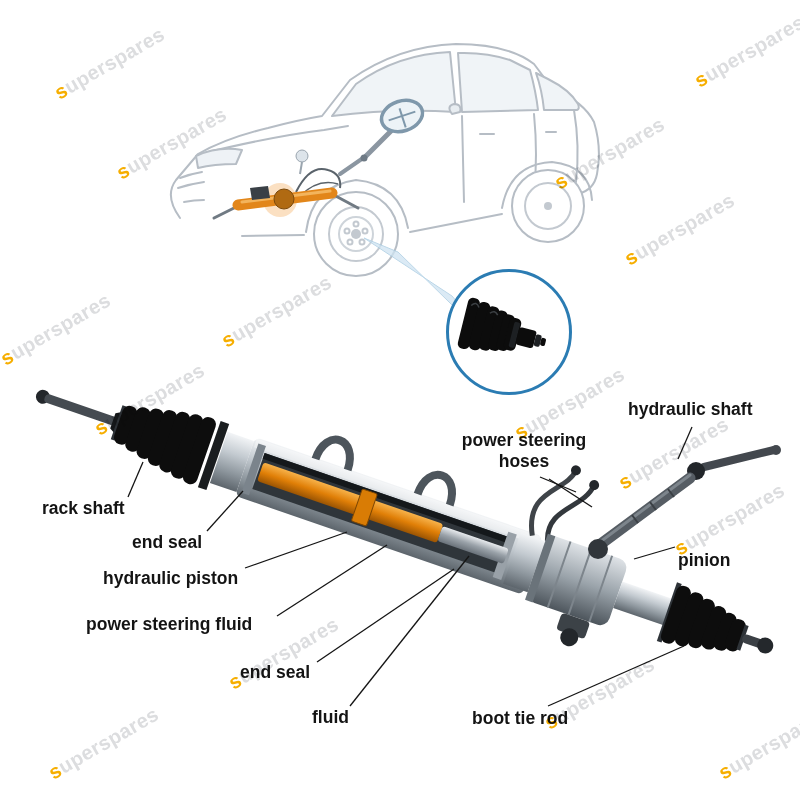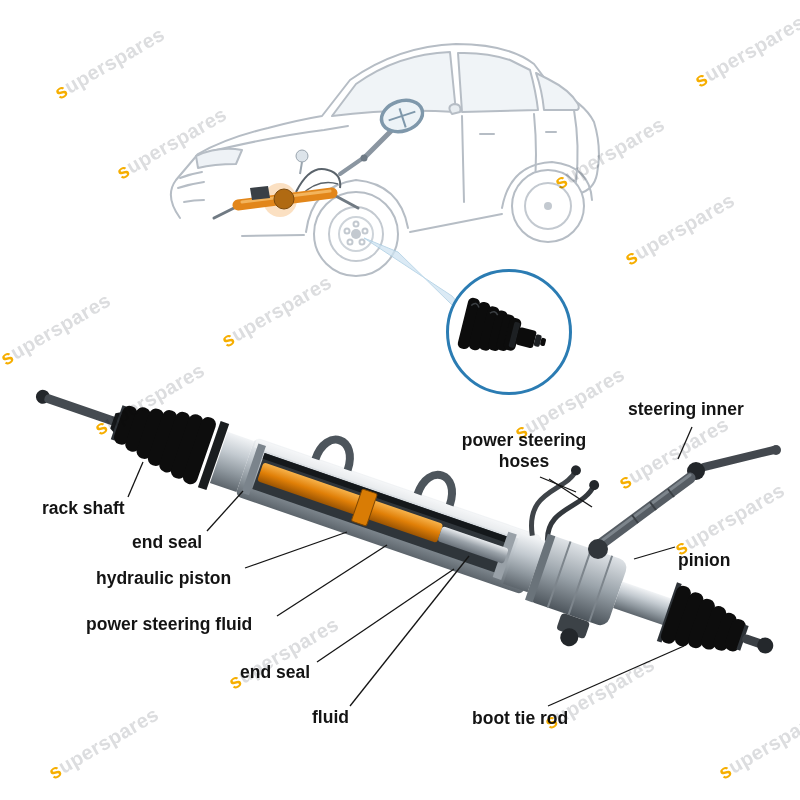--- a/index.html
+++ b/index.html
@@ -240,25 +240,25 @@
       <line x1="207" y1="531" x2="243" y2="491"></line>
       <line x1="245" y1="568" x2="347" y2="532"></line>
       <line x1="277" y1="616" x2="387" y2="545"></line>
       <line x1="317" y1="662" x2="454" y2="569"></line>
       <line x1="350" y1="706" x2="469" y2="556"></line>
       <line x1="675" y1="547" x2="634" y2="559"></line>
       <line x1="548" y1="706" x2="684" y2="646"></line>
     </g>
   </svg>
 
-  <div class="label" style="left:628px;top:399px">steering inner</div>
+  <div class="label" style="left:628px;top:399px">hydraulic shaft</div>
   <div class="label label--wrap" style="left:450px;top:430px;width:148px">power steering hoses</div>
   <div class="label" style="left:42px;top:498px">rack shaft</div>
   <div class="label" style="left:132px;top:532px">end seal</div>
-  <div class="label" style="left:96px;top:568px">hydraulic piston</div>
+  <div class="label" style="left:103px;top:568px">hydraulic piston</div>
   <div class="label" style="left:86px;top:614px">power steering fluid</div>
   <div class="label" style="left:240px;top:662px">end seal</div>
   <div class="label" style="left:312px;top:707px">fluid</div>
   <div class="label" style="left:678px;top:550px">pinion</div>
   <div class="label" style="left:472px;top:708px">boot tie rod</div>
 
   <div class="watermarks">
     <span class="wm" style="left:48px;top:52px">superspares</span>
     <span class="wm" style="left:110px;top:132px">superspares</span>
     <span class="wm" style="left:-6px;top:318px">superspares</span>

